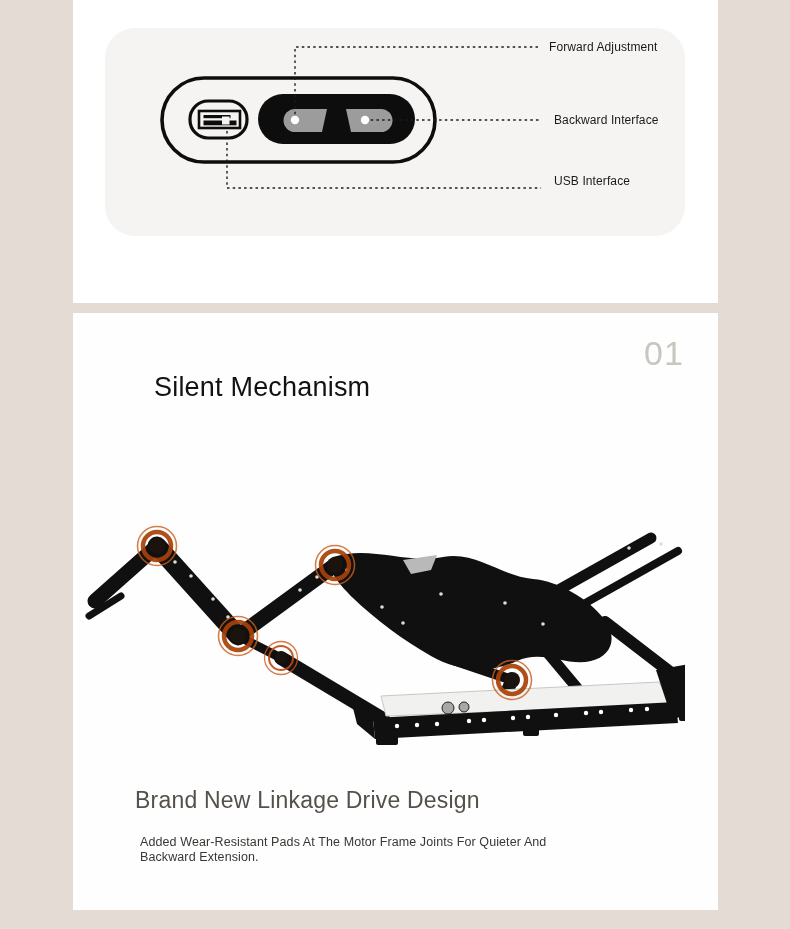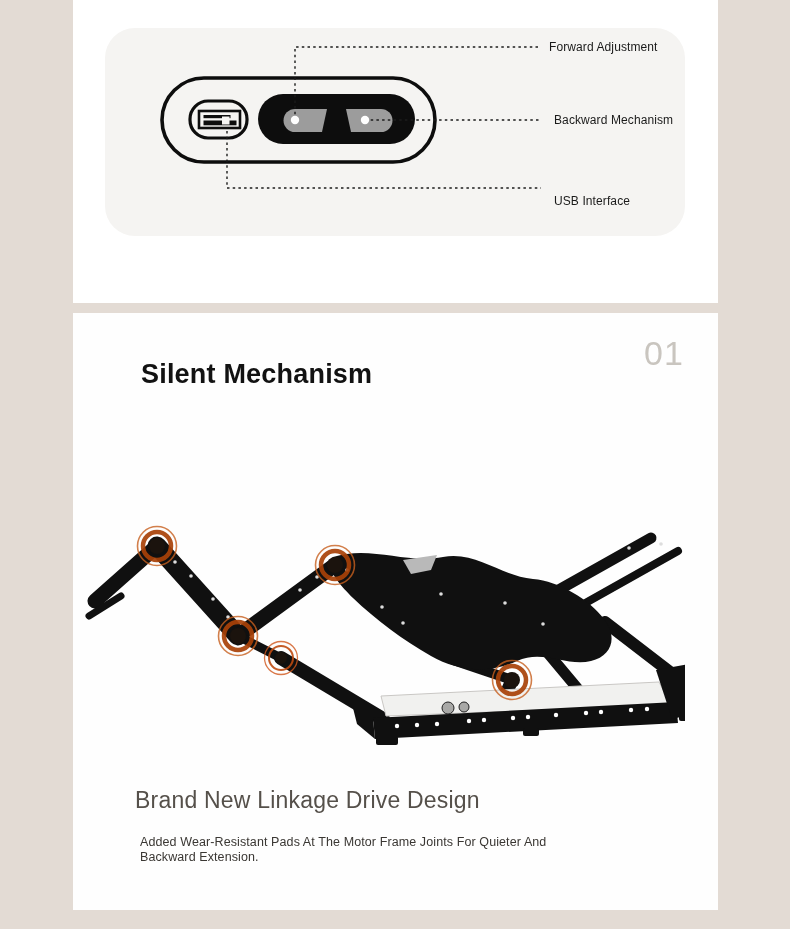--- a/index.html
+++ b/index.html
@@ -5,26 +5,26 @@
   html,body{margin:0;padding:0;background:#e3dbd4;font-family:"Liberation Sans",sans-serif;}
   #canvas{position:relative;width:790px;height:929px;background:#e3dbd4;overflow:hidden;}
 
   
   .band-top{position:absolute;left:73px;top:0;width:645px;height:303px;background:#ffffff;}
   .gray-card{position:absolute;left:32px;top:28px;width:580px;height:208px;background:#f5f4f2;border-radius:30px;}
   .gray-card svg{position:absolute;left:0;top:0;}
   .callout{position:absolute;font-size:12px;color:#1a1a1a;white-space:nowrap;letter-spacing:.1px;}
   #lbl-forward {left:476px;top:40px;}
   #lbl-backward{left:481px;top:113px;}
-  #lbl-usb     {left:481px;top:194px;}
+  #lbl-usb     {left:481px;top:174px;}
 
   
   .band-feature{position:absolute;left:73px;top:313px;width:645px;height:597px;background:#fefefe;}
-  .feature-title{position:absolute;left:65px;top:42px;margin:3px;font-size:27px;line-height:1.2;
-                 font-weight:bold;color:#121212;letter-spacing:.2px;white-space:nowrap;}
+  .feature-title{position:absolute;left:65px;top:42px;margin:16px;font-size:27px;line-height:1.2;
+                 font-weight:normal;color:#121212;letter-spacing:.2px;white-space:nowrap;}
   .index-number{position:absolute;left:571px;top:20px;font-size:34px;line-height:1.2;color:#c9c5bf;
                 font-weight:normal;letter-spacing:1px;text-align:right;}
   .feature-subtitle{position:absolute;left:60px;top:87px;font-size:14px;font-weight:bold;
                     color:#141414;line-height:17px;letter-spacing:.2px;}
   .mech-svg{position:absolute;left:12px;top:187px;}
   .caption-title{position:absolute;left:62px;top:474px;margin:0;font-size:23px;font-weight:normal;
                  color:#55504a;letter-spacing:.2px;white-space:nowrap;}
   .caption-body{position:absolute;left:59px;top:514px;margin:8px;font-size:12.5px;color:#3a3733;
                 line-height:15px;letter-spacing:.1px;}
 </style>
@@ -59,21 +59,21 @@
           <path d="M260,92 L436,92"></path>
           <path d="M122,103 L122,160 L436,160"></path>
         </g>
 
         <circle cx="190" cy="92" r="4.2" fill="#ffffff"></circle>
         <circle cx="260" cy="92" r="4.2" fill="#ffffff"></circle>
       </svg>
     </div>
 
     <div class="callout" id="lbl-forward">Forward Adjustment</div>
-    <div class="callout" id="lbl-backward">Backward Mechanism</div>
+    <div class="callout" id="lbl-backward">Backward Interface</div>
     <div class="callout" id="lbl-usb">USB Interface</div>
   </section>
 
   <section class="band-feature">
 
     <div class="index-number">01</div>
 
     <h1 class="feature-title">Silent Mechanism</h1>
 
 

